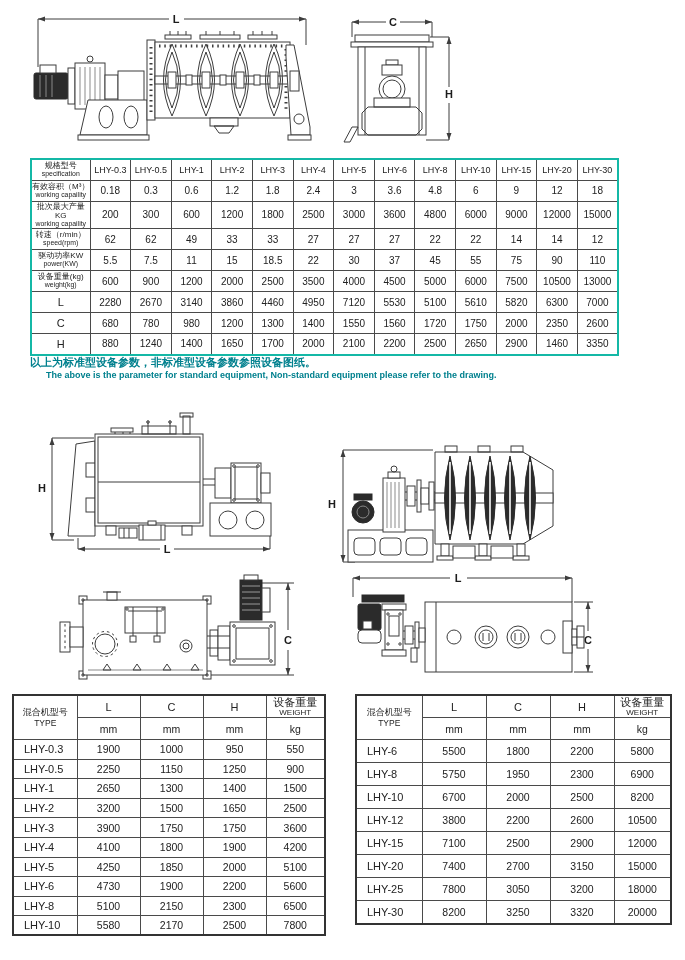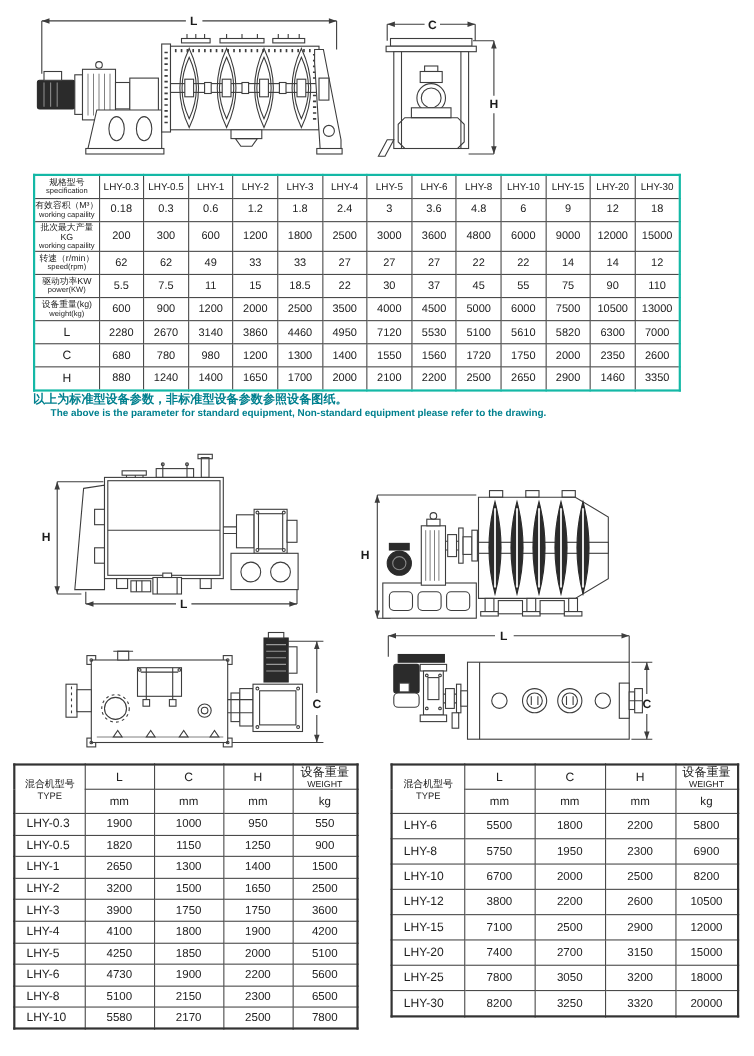--- a/index.html
+++ b/index.html
@@ -612,21 +612,21 @@
       </tr>
       <tr class="drow">
         <td class="type">LHY-0.3</td>
         <td class="val">1900</td>
         <td class="val">1000</td>
         <td class="val">950</td>
         <td class="val">550</td>
       </tr>
       <tr class="drow">
         <td class="type">LHY-0.5</td>
-        <td class="val">1820</td>
+        <td class="val">2250</td>
         <td class="val">1150</td>
         <td class="val">1250</td>
         <td class="val">900</td>
       </tr>
       <tr class="drow">
         <td class="type">LHY-1</td>
         <td class="val">2650</td>
         <td class="val">1300</td>
         <td class="val">1400</td>
         <td class="val">1500</td>

